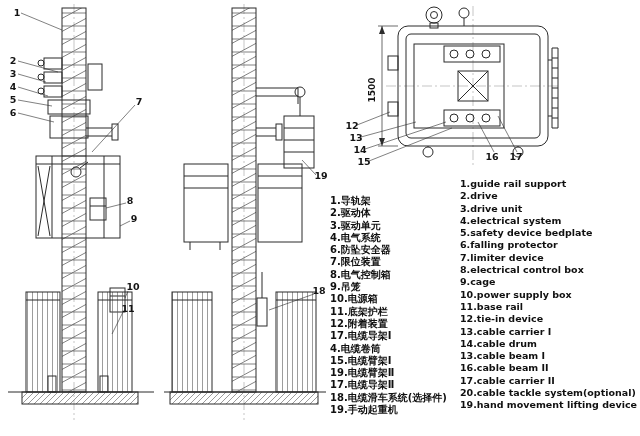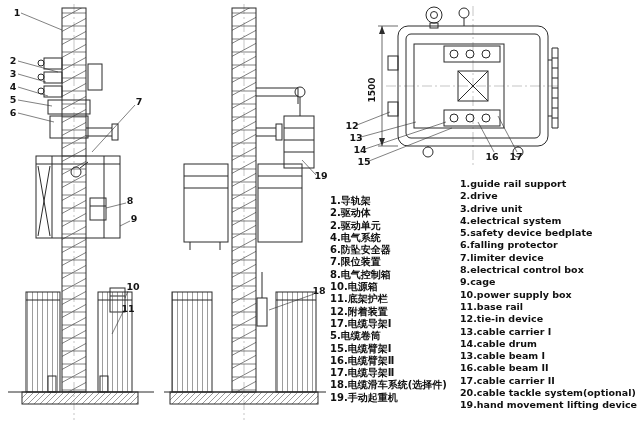--- a/index.html
+++ b/index.html
@@ -292,32 +292,33 @@
       <g>
           <line x1="517" y1="152" x2="498" y2="116"></line>
           <text x="516" y="160" text-anchor="middle" font-size="9.5" font-weight="600" fill="#141414" stroke="none">17</text>
         </g>
     </g>
   </svg>
 
   <div class="list list-cn">
     <div>1.导轨架</div>
     <div>2.驱动体</div>
-    <div>2.驱动单元</div>
+    <div>3.驱动单元</div>
     <div>4.电气系统</div>
     <div>6.防坠安全器</div>
     <div>7.限位装置</div>
     <div>8.电气控制箱</div>
+    <div>9.吊笼</div>
     <div>10.电源箱</div>
     <div>11.底架护栏</div>
     <div>12.附着装置</div>
     <div>17.电缆导架Ⅰ</div>
-    <div>5.电缆卷筒</div>
+    <div>4.电缆卷筒</div>
     <div>15.电缆臂架Ⅰ</div>
-    <div>16.电缆臂架Ⅱ</div>
+    <div>19.电缆臂架Ⅱ</div>
     <div>17.电缆导架Ⅱ</div>
     <div>18.电缆滑车系统(选择件)</div>
     <div>19.手动起重机</div>
   </div>
 
   <div class="list list-en">
     <div>1.guide rail support</div>
     <div>2.drive</div>
     <div>3.drive unit</div>
     <div>4.electrical system</div>

